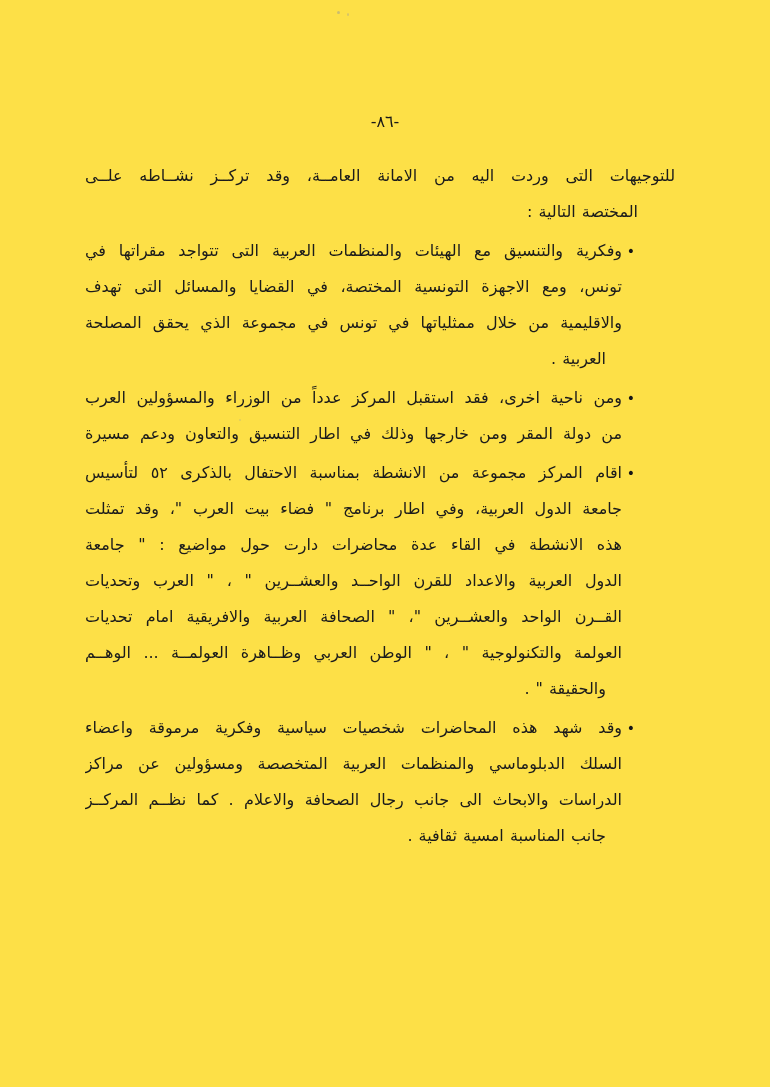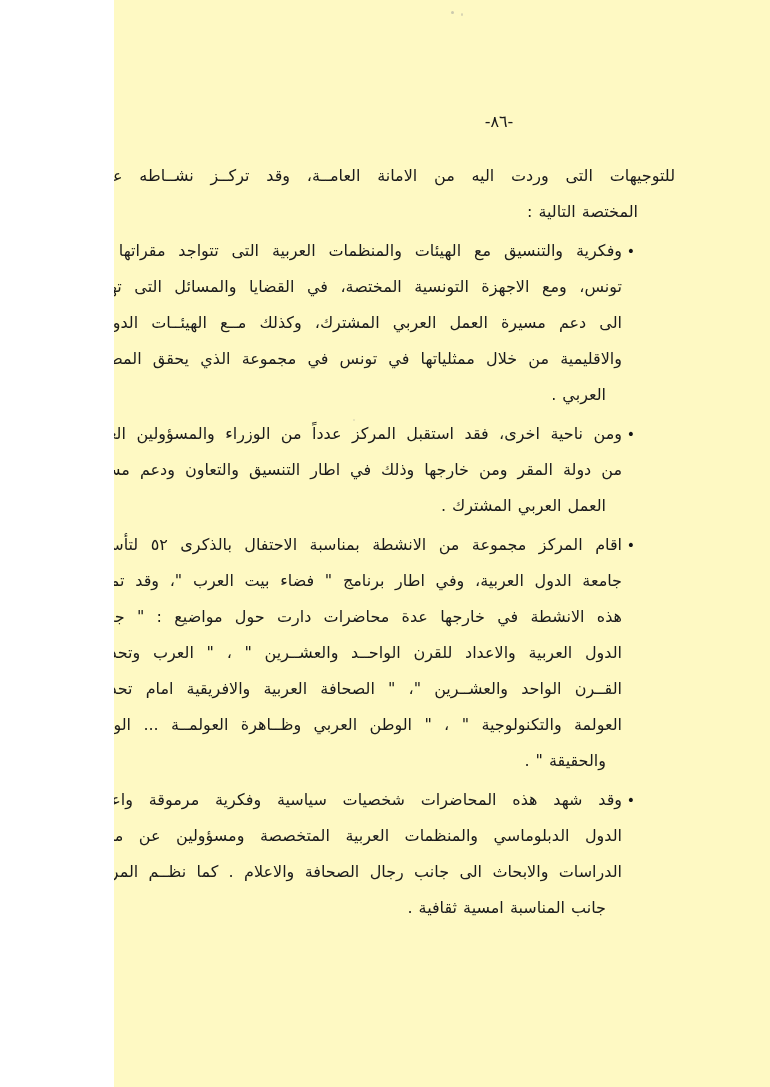--- a/index.html
+++ b/index.html
@@ -5,22 +5,22 @@
   html,body{margin:0;padding:0;}
   body{
     width:770px;height:1087px;
     background:#ffffff;
     font-family:"DejaVu Sans", sans-serif;
     color:#1b1b1b;
     direction:rtl;
   }
   .page{
     position:relative;
-    width:656px;height:1087px;
-    background:#fef9c3;
+    width:770px;height:1087px;
+    background:#fde047;
     overflow:hidden;
   }
   .page-number{
     position:absolute;
     top:112px;left:0;
     width:770px;
     text-align:center;
     font-size:16px;
     letter-spacing:2px;
     color:#191919;
@@ -82,45 +82,43 @@
 
     <div class="para intro">
       <div class="line">للتوجيهات التى وردت اليه من الامانة العامــة، وقد تركــز نشــاطه علــى</div>
       <div class="line para-end">المختصة التالية :</div>
     </div>
 
     <div class="para bullet">
       <span class="marker">•</span>
       <div class="line">وفكرية والتنسيق مع الهيئات والمنظمات العربية التى تتواجد مقراتها في</div>
       <div class="line">تونس، ومع الاجهزة التونسية المختصة، في القضايا والمسائل التى تهدف</div>
-      <div class="line">الى دعم مسيرة العمل العربي المشترك، وكذلك مــع الهيئــات الدوليــة</div>
       <div class="line">والاقليمية من خلال ممثلياتها في تونس في مجموعة الذي يحقق المصلحة</div>
-      <div class="line para-end">العربي .</div>
+      <div class="line para-end">العربية .</div>
     </div>
 
     <div class="para bullet">
       <span class="marker">•</span>
       <div class="line">ومن ناحية اخرى، فقد استقبل المركز عدداً من الوزراء والمسؤولين العرب</div>
       <div class="line">من دولة المقر ومن خارجها وذلك في اطار التنسيق والتعاون ودعم مسيرة</div>
-      <div class="line para-end">العمل العربي المشترك .</div>
     </div>
 
     <div class="para bullet">
       <span class="marker">•</span>
       <div class="line">اقام المركز مجموعة من الانشطة بمناسبة الاحتفال بالذكرى ٥٢ لتأسيس</div>
       <div class="line">جامعة الدول العربية، وفي اطار برنامج " فضاء بيت العرب "، وقد تمثلت</div>
-      <div class="line">هذه الانشطة في خارجها عدة محاضرات دارت حول مواضيع : " جامعة</div>
+      <div class="line">هذه الانشطة في القاء عدة محاضرات دارت حول مواضيع : " جامعة</div>
       <div class="line">الدول العربية والاعداد للقرن الواحــد والعشــرين " ، " العرب وتحديات</div>
       <div class="line">القــرن الواحد والعشــرين "، " الصحافة العربية والافريقية امام تحديات</div>
       <div class="line">العولمة والتكنولوجية " ، " الوطن العربي وظــاهرة العولمــة ... الوهــم</div>
       <div class="line para-end">والحقيقة " .</div>
     </div>
 
     <div class="para bullet">
       <span class="marker">•</span>
       <div class="line">وقد شهد هذه المحاضرات شخصيات سياسية وفكرية مرموقة واعضاء</div>
-      <div class="line">الدول الدبلوماسي والمنظمات العربية المتخصصة ومسؤولين عن مراكز</div>
+      <div class="line">السلك الدبلوماسي والمنظمات العربية المتخصصة ومسؤولين عن مراكز</div>
       <div class="line">الدراسات والابحاث الى جانب رجال الصحافة والاعلام . كما نظــم المركــز</div>
       <div class="line para-end">جانب المناسبة امسية ثقافية .</div>
     </div>
 
   </div>
 </div>
 
 </body></html>

